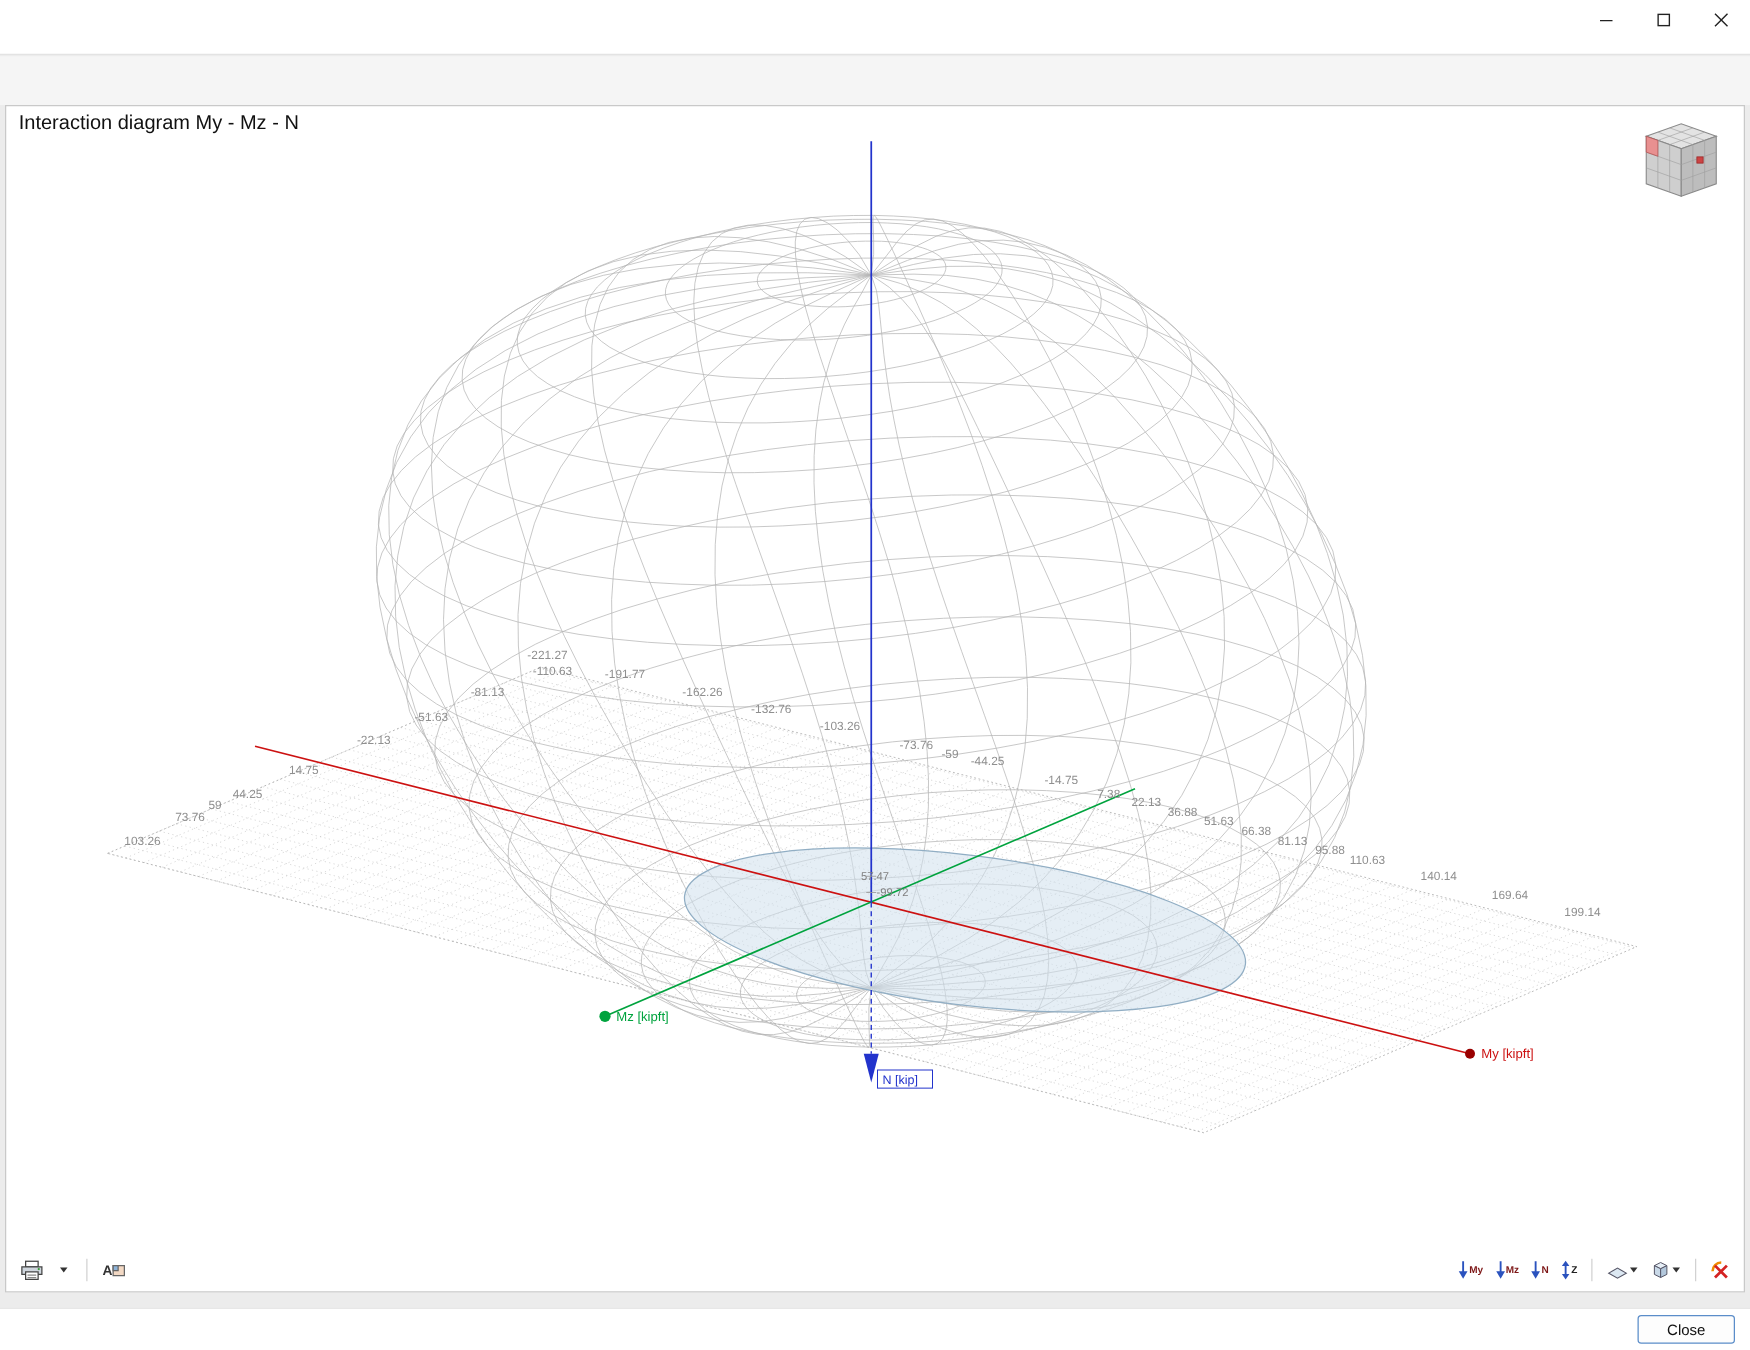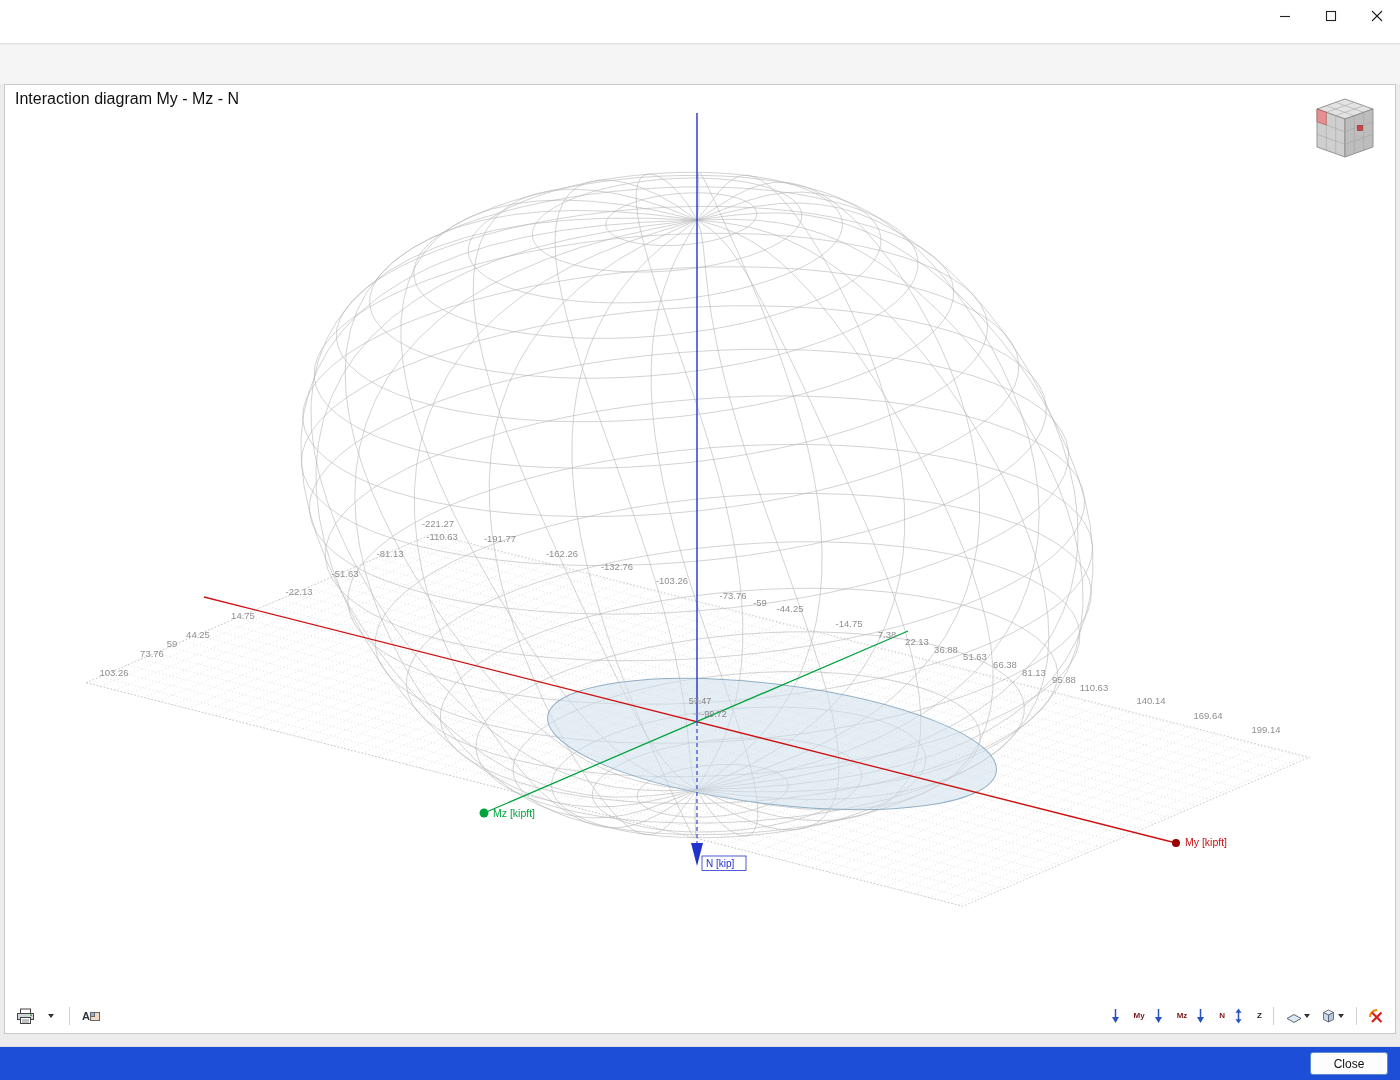--- a/index.html
+++ b/index.html
@@ -15,25 +15,25 @@
   .panel{position:absolute;left:4px;top:84px;width:1392px;height:950px;background:#ffffff;border:1px solid #c9c9c9}
   #scene{position:absolute;left:0;top:0;width:1390px;height:948px;display:block}
   .panel-title{position:absolute;left:10px;top:5px;font-size:16px;color:#111;z-index:3}
 
   .navcube{position:absolute;right:14px;top:10px;width:72px;height:72px;z-index:3;cursor:pointer}
 
   .tools{position:absolute;bottom:6px;display:flex;align-items:center;gap:3px;z-index:4}
   .tools-left{left:8px}
   .tools-right{right:8px}
   .tool-btn{height:22px;min-width:20px;border:1px solid transparent;border-radius:2px;background:transparent;display:flex;align-items:center;justify-content:center;cursor:pointer;padding:0 2px}
-  .axis-lbl{font-size:8px;font-weight:bold;color:#7d1616;margin-left:14px;line-height:1}
+  .axis-lbl{font-size:8px;font-weight:bold;color:#7d1616;margin-left:0;line-height:1}
   .axis-lbl.z{color:#222}
   .vdiv{width:1px;height:18px;background:#d2d2d2;margin:0 5px}
 
-  .footer{position:absolute;left:0;top:1046px;width:1400px;height:34px;background:#1d4ed8;border-top:1px solid #e0e0e0}
+  .footer{position:absolute;left:0;top:1046px;width:1400px;height:34px;background:#ffffff;border-top:1px solid #e0e0e0}
   .close-btn{position:absolute;right:12px;top:5px;width:78px;height:23px;background:#fdfdfd;border:1px solid #5b8dc9;border-radius:3px;font-size:12px;font-family:inherit;color:#111;cursor:pointer}
 </style>
 </head>
 <body>
 
 <div class="titlebar">
   <div class="win-controls">
     <button class="win-btn">
       <svg width="12" height="12">
           <line x1="1" y1="6.5" x2="11" y2="6.5" stroke="#222" stroke-width="1.1"></line>

